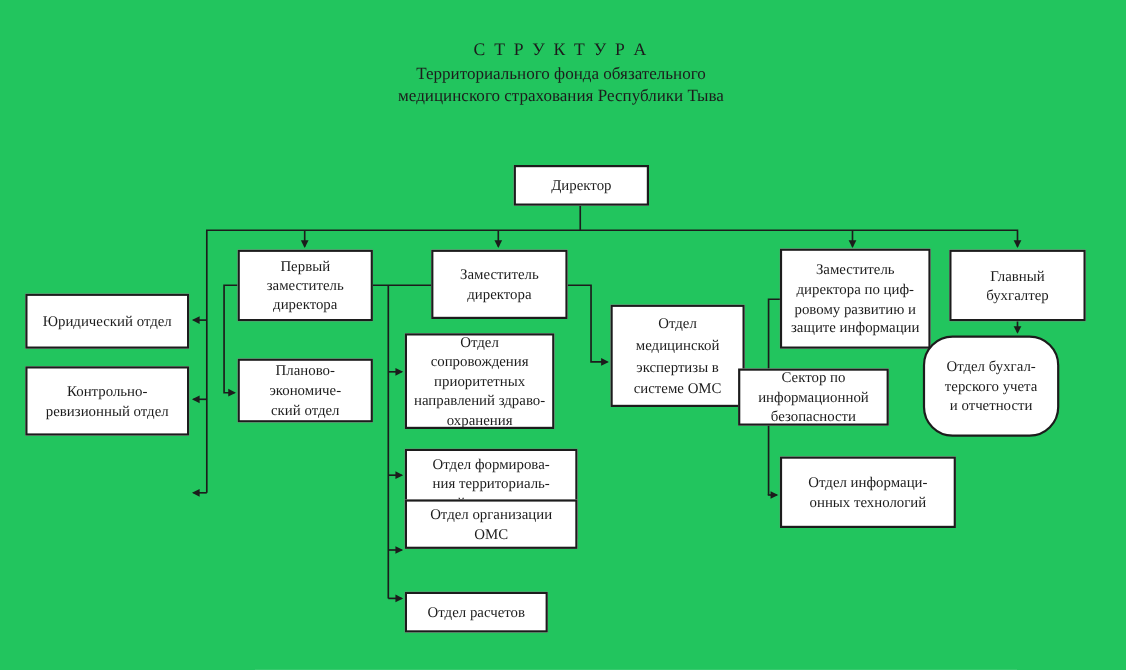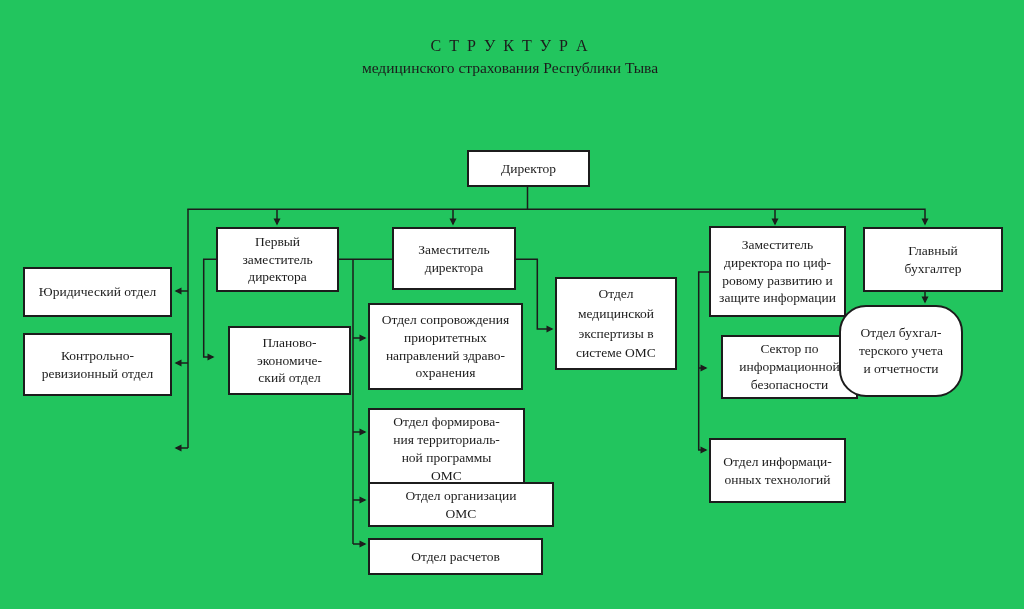--- a/index.html
+++ b/index.html
@@ -59,20 +59,21 @@
     line-height: 1.45;
   }
 </style>
 </head>
 <body>
 
 <div class="canvas">
 
   <div class="title">
     <div class="t1">С Т Р У К Т У Р А</div>
+    <div class="t2">Территориального фонда обязательного</div>
     <div class="t2">медицинского страхования Республики Тыва</div>
   </div>
 
   <svg class="connectors" width="1024" height="609" viewBox="0 0 1024 609">
     <defs>
       <marker id="ah" markerUnits="userSpaceOnUse" markerWidth="10" markerHeight="10" refX="6.5" refY="5" orient="auto">
         <path d="M1,1.5 L8,5 L1,8.5 Z" fill="#1c1c1c"></path>
       </marker>
     </defs>
 
@@ -108,90 +109,90 @@
   <div class="node" style="left:467px; top:150px; width:123px; height:37px;">
     <span>Директор</span>
   </div>
 
   <div class="node" style="left:216px; top:227px; width:123px; height:65px;">
     <span>Первый
 заместитель
 директора</span>
   </div>
 
-  <div class="node" style="left:228px; top:326px; width:123px; height:69px;">
+  <div class="node" style="left:216px; top:326px; width:123px; height:58px;">
     <span>Планово-
 экономиче-
 ский отдел</span>
   </div>
 
   <div class="node" style="left:392px; top:227px; width:124px; height:63px;">
     <span>Заместитель
 директора</span>
   </div>
 
   <div class="node" style="left:23px; top:267px; width:149px; height:50px;">
     <span>Юридический отдел</span>
   </div>
 
   <div class="node" style="left:23px; top:333px; width:149px; height:63px;">
     <span>Контрольно-
 ревизионный отдел</span>
   </div>
 
 
-  <div class="node" style="left:368px; top:303px; width:155px; height:87px;">
+  <div class="node" style="left:368px; top:303px; width:136px; height:87px;">
     <span>Отдел сопровождения
 приоритетных
 направлений здраво-
 охранения</span>
   </div>
 
   <div class="node" style="left:368px; top:408px; width:157px; height:82px;">
     <span>Отдел формирова-
 ния территориаль-
 ной программы
 ОМС</span>
   </div>
 
-  <div class="node" style="left:368px; top:482px; width:186px; height:45px;">
+  <div class="node" style="left:368px; top:454px; width:157px; height:45px;">
     <span>Отдел организации
 ОМС</span>
   </div>
 
-  <div class="node" style="left:368px; top:538px; width:175px; height:37px;">
+  <div class="node" style="left:368px; top:538px; width:130px; height:37px;">
     <span>Отдел расчетов</span>
   </div>
 
   <div class="node roomy" style="left:555px; top:277px; width:122px; height:93px;">
     <span>Отдел
 медицинской
 экспертизы в
 системе ОМС</span>
   </div>
 
   <div class="node" style="left:709px; top:226px; width:137px; height:91px;">
     <span>Заместитель
 директора по циф-
 ровому развитию и
 защите информации</span>
   </div>
 
-  <div class="node" style="left:721px; top:335px; width:137px; height:64px;">
+  <div class="node" style="left:671px; top:335px; width:137px; height:52px;">
     <span>Сектор по
 информационной
 безопасности</span>
   </div>
 
-  <div class="node" style="left:709px; top:438px; width:137px; height:65px;">
+  <div class="node" style="left:709px; top:415px; width:160px; height:65px;">
     <span>Отдел информаци-
 онных технологий</span>
   </div>
 
-  <div class="node" style="left:863px; top:227px; width:140px; height:65px;">
+  <div class="node" style="left:863px; top:227px; width:124px; height:65px;">
     <span>Главный
 бухгалтер</span>
   </div>
 
   <div class="node" style="left:839px; top:305px; width:124px; height:92px;border-radius:27px;">
     <span>Отдел бухгал-
 терского учета
 и отчетности</span>
   </div>
 

